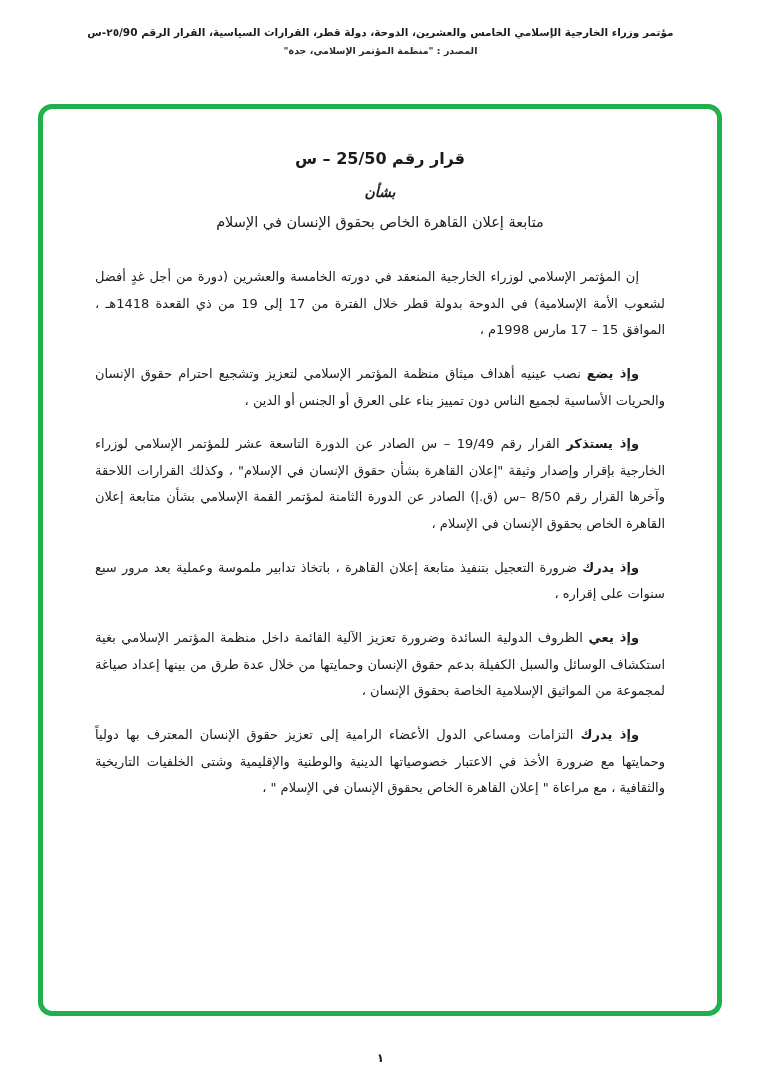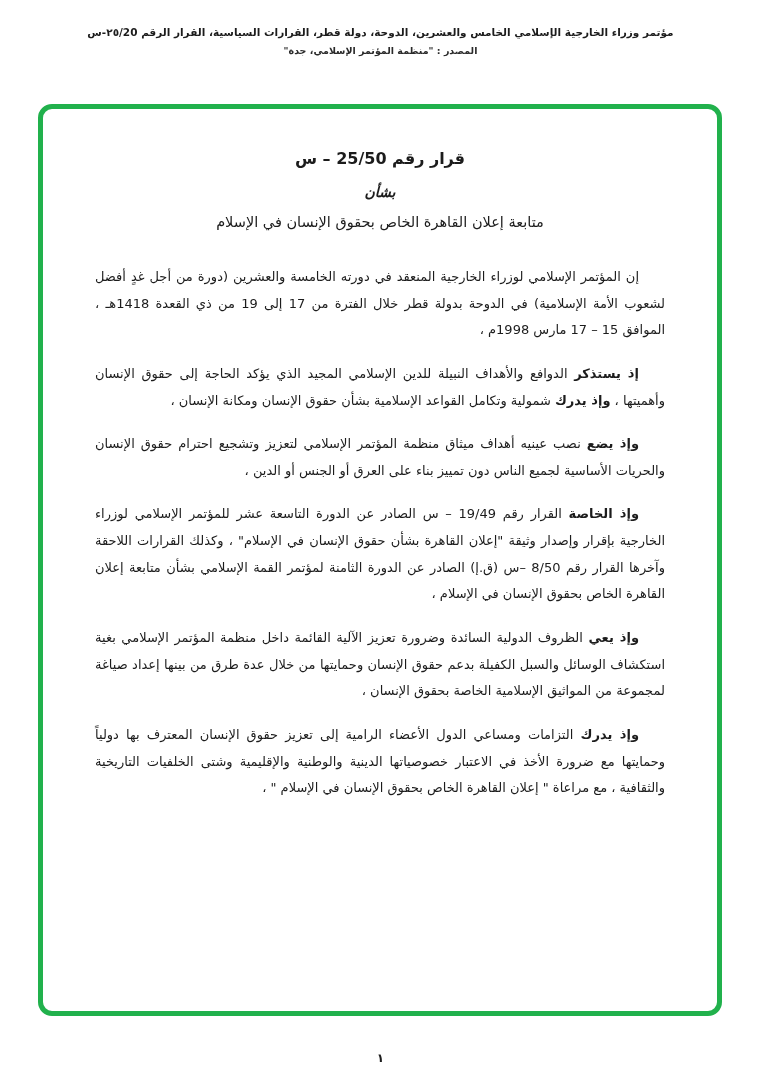--- a/index.html
+++ b/index.html
@@ -100,38 +100,38 @@
     font-size: 12px;
     font-weight: bold;
   }
 </style>
 </head>
 <body>
 
 <div class="canvas">
 
   <div class="scan-header">
-    <div class="line1">مؤتمر وزراء الخارجية الإسلامي الخامس والعشرين، الدوحة، دولة قطر، القرارات السياسية، القرار الرقم ٢٥/20-س</div>
+    <div class="line1">مؤتمر وزراء الخارجية الإسلامي الخامس والعشرين، الدوحة، دولة قطر، القرارات السياسية، القرار الرقم ٢٥/90-س</div>
     <div class="line2">المصدر :  "منظمة المؤتمر الإسلامي، جدة"</div>
   </div>
 
   <div class="green-frame" style="border-color: rgb(33, 177, 76);">
     <div class="doc-body">
 
       <div class="title-block">
         <div class="t1">قرار رقم 25/50 – س</div>
         <div class="t2">بشأن</div>
         <div class="t3">متابعة إعلان القاهرة الخاص بحقوق الإنسان في الإسلام</div>
       </div>
 
       <div id="paragraphs">
           <p class="para"><span>إن المؤتمر الإسلامي لوزراء الخارجية المنعقد في دورته الخامسة والعشرين (دورة من أجل غدٍ أفضل لشعوب الأمة الإسلامية) في الدوحة بدولة قطر خلال الفترة من 17 إلى 19 من ذي القعدة 1418هـ ، الموافق 15 – 17 مارس 1998م ،</span></p>
-          <p class="para"><span class="lead">إذ يستذكر</span><span> الدوافع والأهداف النبيلة للدين الإسلامي المجيد الذي يؤكد الحاجة إلى حقوق الإنسان وأهميتها ، </span><span class="lead">وإذ يدرك</span><span> شمولية وتكامل القواعد الإسلامية بشأن حقوق الإنسان ومكانة الإنسان ،</span></p>
           <p class="para"><span class="lead">وإذ يضع</span><span> نصب عينيه أهداف ميثاق منظمة المؤتمر الإسلامي لتعزيز وتشجيع احترام حقوق الإنسان والحريات الأساسية لجميع الناس دون تمييز بناء على العرق أو الجنس أو الدين ،</span></p>
-          <p class="para"><span class="lead">وإذ الخاصة</span><span> القرار رقم 19/49 – س الصادر عن الدورة التاسعة عشر للمؤتمر الإسلامي لوزراء الخارجية بإقرار وإصدار وثيقة "إعلان القاهرة بشأن حقوق الإنسان في الإسلام" ، وكذلك القرارات اللاحقة وآخرها القرار رقم 8/50 –س (ق.إ) الصادر عن الدورة الثامنة لمؤتمر القمة الإسلامي بشأن متابعة إعلان القاهرة الخاص بحقوق الإنسان في الإسلام ،</span></p>
+          <p class="para"><span class="lead">وإذ يستذكر</span><span> القرار رقم 19/49 – س الصادر عن الدورة التاسعة عشر للمؤتمر الإسلامي لوزراء الخارجية بإقرار وإصدار وثيقة "إعلان القاهرة بشأن حقوق الإنسان في الإسلام" ، وكذلك القرارات اللاحقة وآخرها القرار رقم 8/50 –س (ق.إ) الصادر عن الدورة الثامنة لمؤتمر القمة الإسلامي بشأن متابعة إعلان القاهرة الخاص بحقوق الإنسان في الإسلام ،</span></p>
+          <p class="para"><span class="lead">وإذ يدرك</span><span> ضرورة التعجيل بتنفيذ متابعة إعلان القاهرة ، باتخاذ تدابير ملموسة وعملية بعد مرور سبع سنوات على إقراره ،</span></p>
           <p class="para"><span class="lead">وإذ يعي</span><span> الظروف الدولية السائدة وضرورة تعزيز الآلية القائمة داخل منظمة المؤتمر الإسلامي بغية استكشاف الوسائل والسبل الكفيلة بدعم حقوق الإنسان وحمايتها من خلال عدة طرق من بينها إعداد صياغة لمجموعة من المواثيق الإسلامية الخاصة بحقوق الإنسان ،</span></p>
           <p class="para"><span class="lead">وإذ يدرك</span><span> التزامات ومساعي الدول الأعضاء الرامية إلى تعزيز حقوق الإنسان المعترف بها دولياً وحمايتها مع ضرورة الأخذ في الاعتبار خصوصياتها الدينية والوطنية والإقليمية وشتى الخلفيات التاريخية والثقافية ، مع مراعاة " إعلان القاهرة الخاص بحقوق الإنسان في الإسلام " ،</span></p>
         </div>
 
     </div>
   </div>
 
   <div class="page-footer">
     <span class="num">١</span>
   </div>

